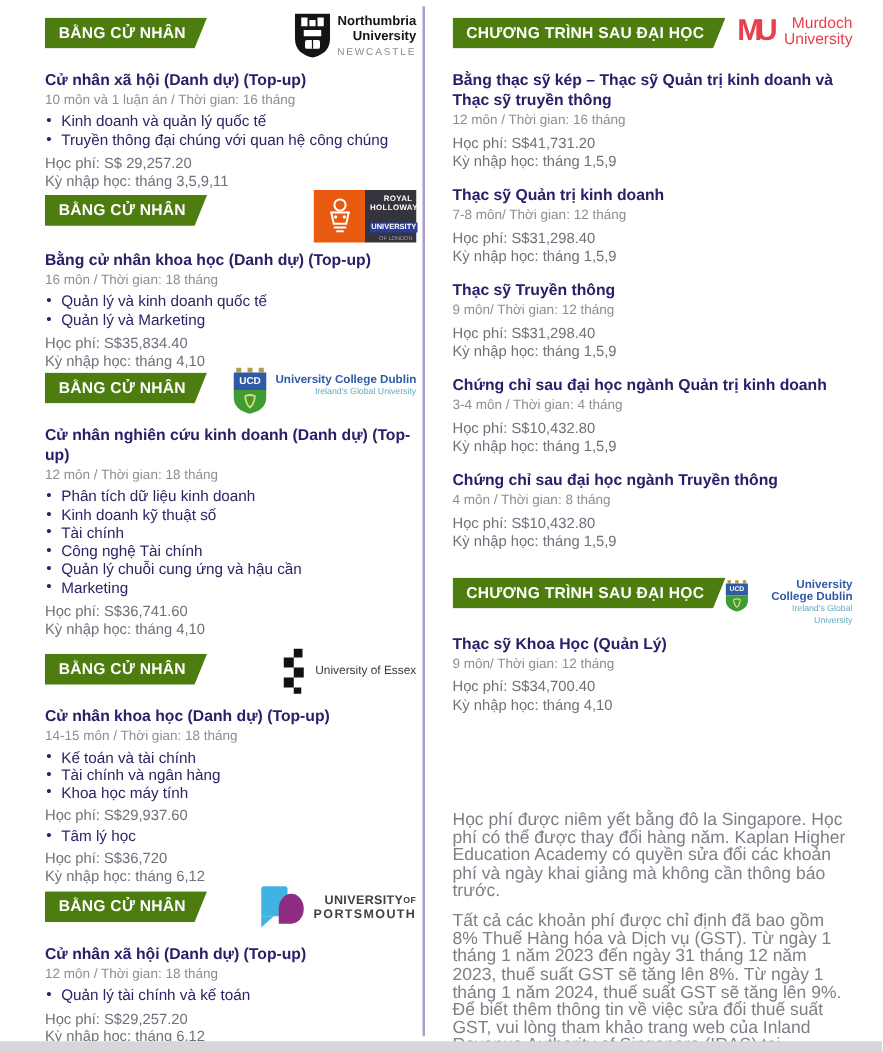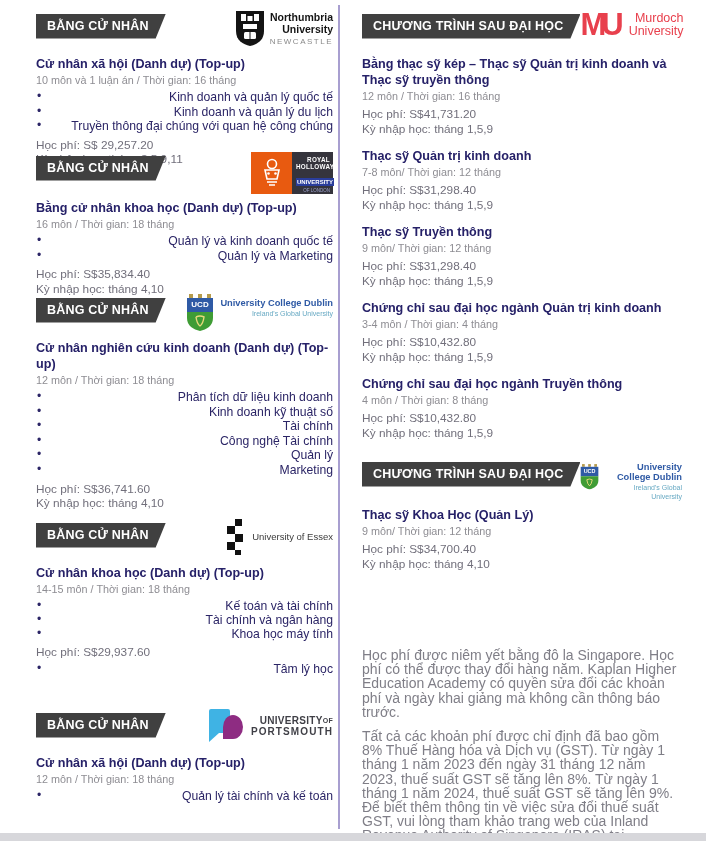--- a/index.html
+++ b/index.html
@@ -10,28 +10,28 @@
   }
   .col-left  { position:absolute; left:36px;  top:0; width:297px; height:100%; }
   .col-right { position:absolute; left:362px; top:0; width:320px; height:100%; }
   .divider   { position:absolute; left:338px; top:5px; width:2px; height:824px; background:#a89fd0; }
   .bottom-bar{ position:absolute; left:0; bottom:0; width:706px; height:8px; background:#d7d7db; }
 
   .section { position:absolute; left:0; width:100%; }
 
   .sec-head { display:flex; justify-content:space-between; align-items:flex-start; margin-bottom:6px; min-height:40px; }
   .badge {
-    display:inline-block; background:#404040; color:#fff; font-weight:bold;
+    display:inline-block; background:#4d7c0f; color:#fff; font-weight:bold;
     font-size:12.5px; line-height:1; padding:6px 17px 6px 11px; margin-top:4px;
     clip-path:polygon(0 0, 100% 0, calc(100% - 10px) 100%, 0 100%);
     letter-spacing:.2px; white-space:nowrap;
   }
   .prog-title { color:#262168; font-size:12.6px; font-weight:bold; line-height:16px; margin:0 0 2px; }
   .duration   { color:#8e8d93; font-size:10.8px; line-height:13px; margin:0 0 3px; }
-  ul.bullets  { list-style:none; margin:0; padding:0;text-align:right; }
+  ul.bullets  { list-style:none; margin:0; padding:0; }
   ul.bullets li { color:#2b2566; font-size:12.2px; line-height:14.6px; padding-left:13px; position:relative; }
   ul.bullets li::before { content:"\2022"; position:absolute; left:1px; top:-1px; color:#2b2566; }
   .feeblock { margin-top:4px; }
   .fee, .intake { color:#716f7b; font-size:11.8px; line-height:14.5px; }
   .tight ul.bullets li { line-height:14.2px; }
   .tight .feeblock { margin-top:3px; margin-bottom:3px; }
   .program { margin-bottom:12px; }
 
   
   .notes { width:320px; }
@@ -73,21 +73,21 @@
   .ports-blue::after { content:""; position:absolute; left:0; bottom:-9px; width:0; height:0;
     border-left:10px solid #3fb3e4; border-bottom:9px solid transparent; }
   .ports-purple { position:absolute; left:14px; top:6px; width:20px; height:24px; background:#8e2c82; border-radius:50% 50% 50% 0; }
   .ports-text { padding-top:6px; }
   .ports-l1 { color:#3f3f46; font-weight:bold; font-size:10px; line-height:11px; letter-spacing:.3px; }
   .ports-of { font-size:7px; vertical-align:1px; }
   .ports-l2 { color:#3f3f46; font-weight:bold; font-size:10px; line-height:11px; letter-spacing:1.1px; }
 
   
   .logo-mu { gap:6px; align-items:center; }
-  .mu-mono { color:#e8404d; font-weight:800; font-size:31px; line-height:30px; letter-spacing:-5px; padding-right:4px; }
+  .mu-mono { color:#e8404d; font-weight:800; font-size:24px; line-height:30px; letter-spacing:-5px; padding-right:4px; }
   .mu-text div { color:#e8404d; font-weight:normal; font-size:12.5px; line-height:13.5px; }
 </style>
 </head>
 <body>
 
 <div class="page">
 
   <div class="divider"></div>
 
   <div class="col-left">
@@ -109,21 +109,20 @@
             <div class="nu-l1">Northumbria</div>
             <div class="nu-l1">University</div>
             <div class="nu-l2">NEWCASTLE</div>
           </div>
         </div>
       </div>
       <div class="prog-title">Cử nhân xã hội (Danh dự) (Top-up)</div>
       <div class="duration">10 môn và 1 luận án / Thời gian: 16 tháng</div>
       <ul class="bullets">
         <li>Kinh doanh và quản lý quốc tế</li>
-        <li>Kinh doanh và quản lý du lịch</li>
         <li>Truyền thông đại chúng với quan hệ công chúng</li>
       </ul>
       <div class="feeblock">
         <div class="fee">Học phí: S$ 29,257.20</div>
         <div class="intake">Kỳ nhập học: tháng 3,5,9,11</div>
       </div>
     </div>
 
     <div class="section" style="top:152px">
       <div class="sec-head">
@@ -177,21 +176,21 @@
           </div>
         </div>
       </div>
       <div class="prog-title">Cử nhân nghiên cứu kinh doanh (Danh dự) (Top-up)</div>
       <div class="duration">12 môn / Thời gian: 18 tháng</div>
       <ul class="bullets">
         <li>Phân tích dữ liệu kinh doanh</li>
         <li>Kinh doanh kỹ thuật số</li>
         <li>Tài chính</li>
         <li>Công nghệ Tài chính</li>
-        <li>Quản lý</li>
+        <li>Quản lý chuỗi cung ứng và hậu cần</li>
         <li>Marketing</li>
       </ul>
       <div class="feeblock">
         <div class="fee">Học phí: S$36,741.60</div>
         <div class="intake">Kỳ nhập học: tháng 4,10</div>
       </div>
     </div>
 
     <div class="section tight" style="top:519px">
       <div class="sec-head">
@@ -216,20 +215,24 @@
       <ul class="bullets">
         <li>Khoa học máy tính</li>
       </ul>
       <div class="feeblock">
         <div class="fee">Học phí: S$29,937.60</div>
 
       </div>
       <ul class="bullets">
         <li>Tâm lý học</li>
       </ul>
+      <div class="feeblock">
+        <div class="fee">Học phí: S$36,720</div>
+        <div class="intake">Kỳ nhập học: tháng 6,12</div>
+      </div>
     </div>
 
     <div class="section" style="top:709px">
       <div class="sec-head">
         <span class="badge">BẰNG CỬ NHÂN</span>
         <div class="logo logo-ports">
           <div class="ports-shapes">
             <div class="ports-blue"></div>
             <div class="ports-purple"></div>
           </div>
@@ -237,20 +240,24 @@
             <div class="ports-l1"><span>UNIVERSITY</span><span class="ports-of">OF</span></div>
             <div class="ports-l2">PORTSMOUTH</div>
           </div>
         </div>
       </div>
       <div class="prog-title">Cử nhân xã hội (Danh dự) (Top-up)</div>
       <div class="duration">12 môn / Thời gian: 18 tháng</div>
       <ul class="bullets">
         <li>Quản lý tài chính và kế toán</li>
       </ul>
+      <div class="feeblock">
+        <div class="fee">Học phí: S$29,257.20</div>
+        <div class="intake">Kỳ nhập học: tháng 6,12</div>
+      </div>
     </div>
   </div>
 
   <div class="col-right">
 
     <div class="section" style="top:10px">
       <div class="sec-head">
         <span class="badge">CHƯƠNG TRÌNH SAU ĐẠI HỌC</span>
         <div class="logo logo-mu">
           <div class="mu-mono">MU</div>

